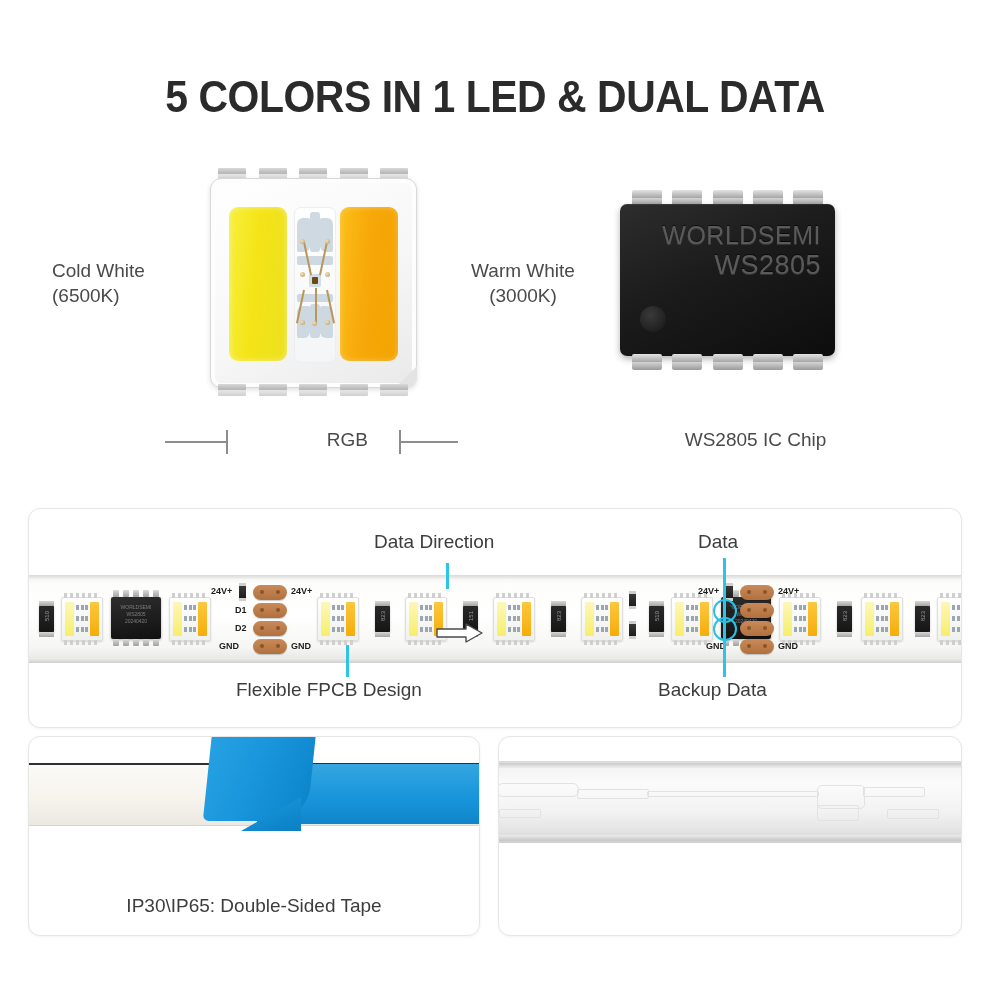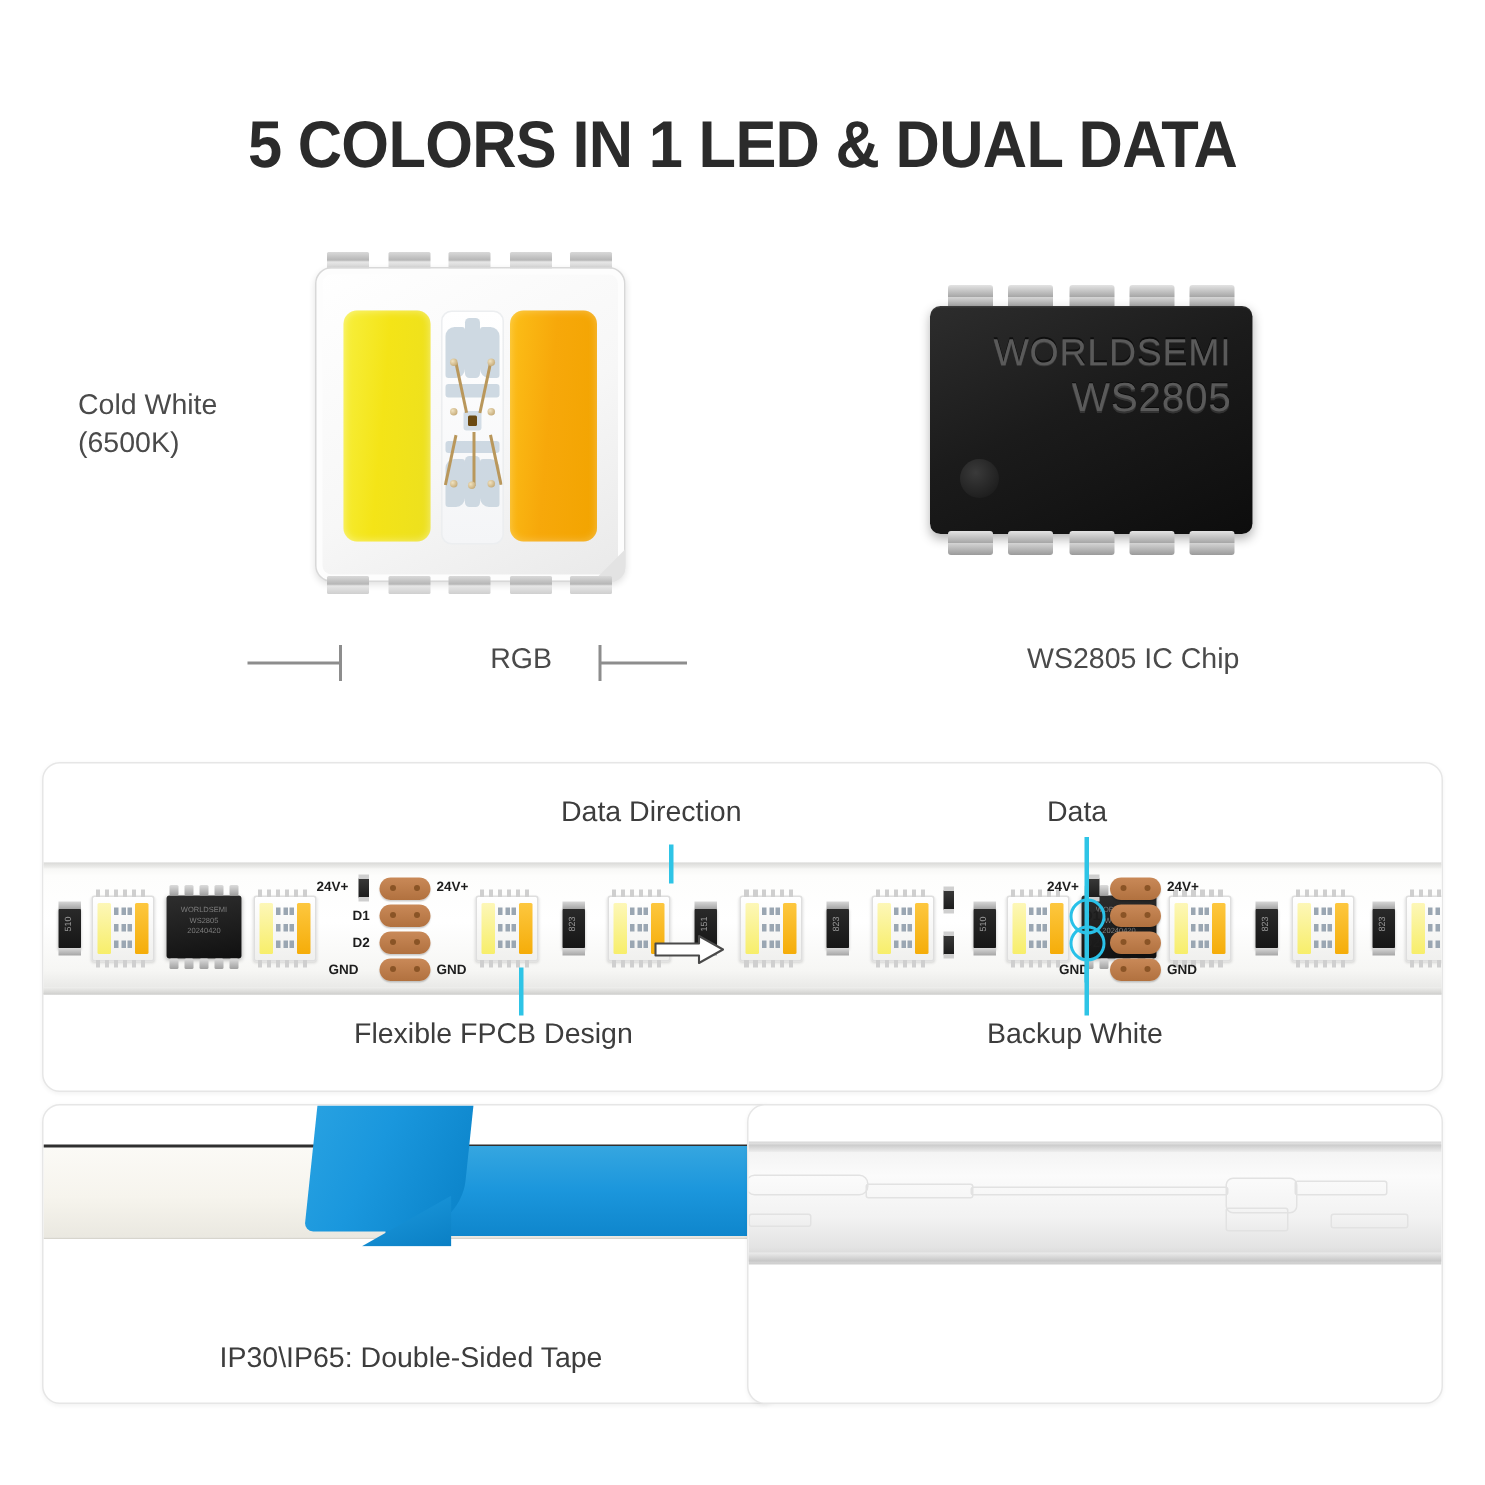--- a/index.html
+++ b/index.html
@@ -296,21 +296,21 @@
   .lab-fpcb{left:236px;top:679px;}
   .lab-backup{left:658px;top:679px;}
 
   
   .card{
     position:absolute;top:736px;height:198px;
     background:#ffffff;border:1px solid #e6e6e6;border-radius:12px;
     box-shadow:0 1px 3px rgba(0,0,0,.05);
     overflow:hidden;
   }
-  .card-left{left:28px;width:450px;padding-left:40px;}
+  .card-left{left:28px;width:450px;}
   .card-right{left:498px;width:462px;}
   .card-caption{
     position:absolute;left:0;bottom:18px;width:100%;
     text-align:center;font-size:19px;color:#3d3d3d;
   }
 
   
   .tape-scene{position:absolute;left:0;top:0;width:100%;height:130px;overflow:hidden;}
   .tape-strip-white{
     position:absolute;left:-10px;top:26px;width:480px;height:60px;
@@ -432,20 +432,24 @@
     <div class="leader ld-warm"></div>
     <div class="leader ld-warm-v"></div>
     <div class="leader ld-rgb-v"></div>
     <div class="leader ld-rgb-h"></div>
   </div>
 
   <div class="callout cl-cold">
     <div>Cold White</div>
     <div>(6500K)</div>
   </div>
+  <div class="callout cl-warm">
+    <div>Warm White</div>
+    <div>(3000K)</div>
+  </div>
   <div class="callout cl-rgb">RGB</div>
   <div class="callout cl-ic">WS2805 IC Chip</div>
 
   <div class="strip-card">
     <div class="strip">
 
       <div class="res" style="left:14px;">
           <span>510</span>
         </div>
       <div class="led-sm" style="left:36px;">
@@ -741,21 +745,21 @@
   </div>
 
   <div class="cy cy-dd"></div>
   <div class="cy cy-data"></div>
   <div class="cy cy-fpcb"></div>
   <div class="cy cy-backup"></div>
 
   <div class="lab lab-dd">Data Direction</div>
   <div class="lab lab-data">Data</div>
   <div class="lab lab-fpcb">Flexible FPCB Design</div>
-  <div class="lab lab-backup">Backup White</div>
+  <div class="lab lab-backup">Backup Data</div>
 
   <div class="card card-left">
     <div class="tape-scene">
       <div class="tape-strip-white"></div>
       <div class="tape-blue-h"></div>
       <div class="tape-blue-fold"></div>
       <div class="tape-blue-tip"></div>
     </div>
     <div class="card-caption">IP30\IP65: Double-Sided Tape</div>
   </div>

